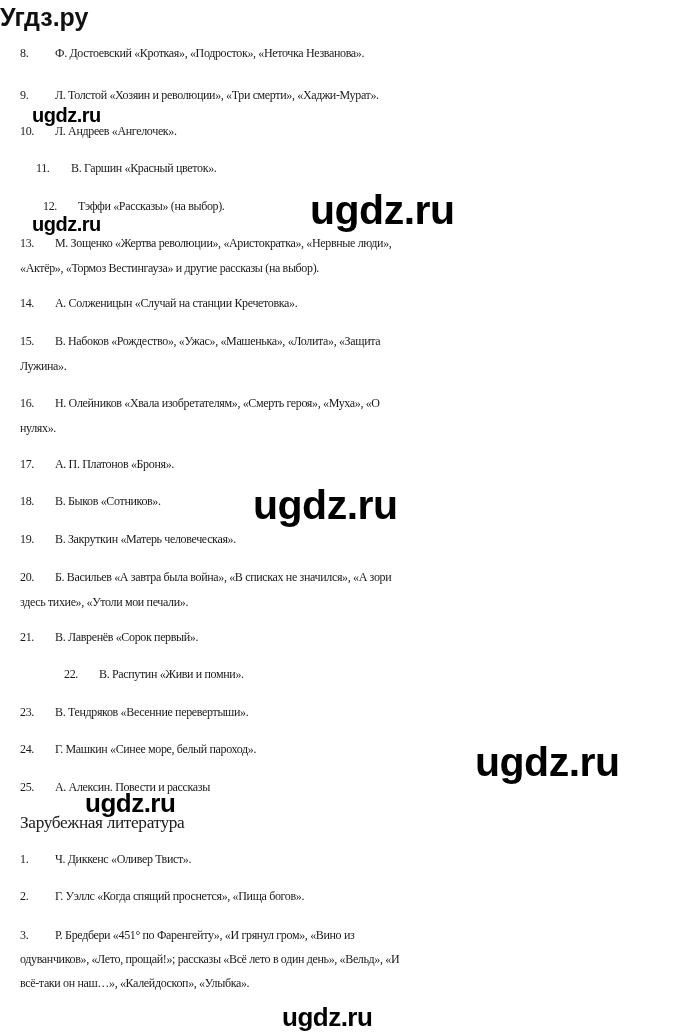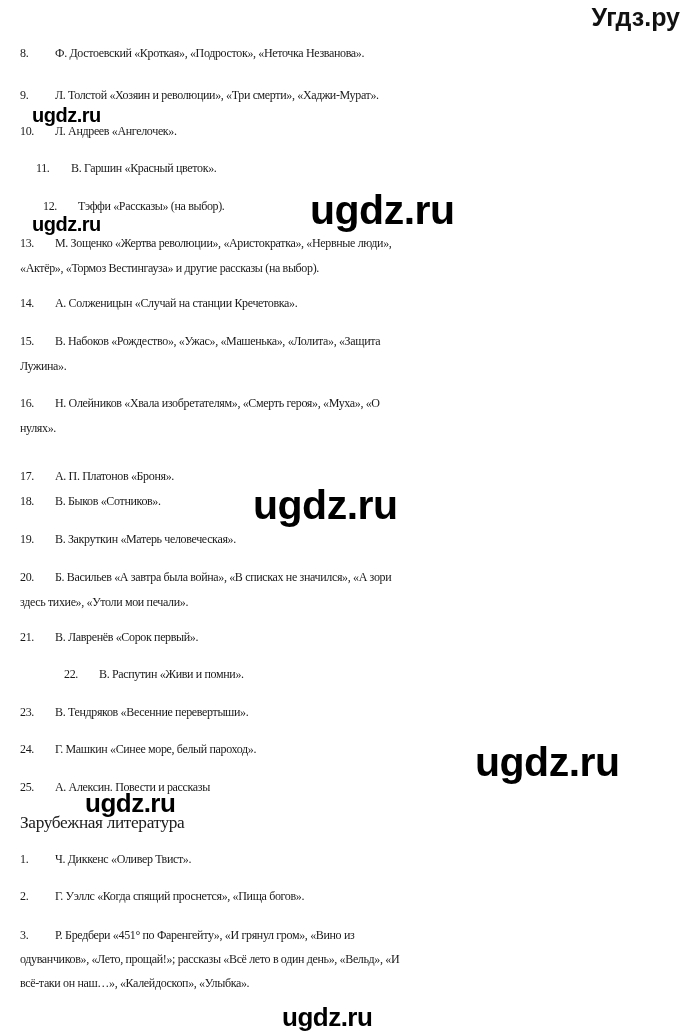--- a/index.html
+++ b/index.html
@@ -1,21 +1,21 @@
 <!DOCTYPE html>
 <html><head>
 <meta charset="utf-8">
 <style>
   html, body { margin: 0; padding: 0; background: #ffffff; }
   body {
     width: 680px; height: 1035px; position: relative; overflow: hidden;
     font-family: "Liberation Serif", serif; color: #1a1a1a;
   }
   .header-title {
-    position: absolute; top: 0; left: 0; width: 680px; text-align: right;
+    position: absolute; top: 0; left: 0; width: 680px; text-align: left;
     font-family: "Liberation Sans", sans-serif; font-weight: bold;
     font-size: 25px; line-height: 34px; color: #111;
   }
   .line {
     position: absolute; left: 20px; font-size: 12px; line-height: 22px;
     white-space: nowrap; letter-spacing: -0.35px;
   }
   .num { display: inline-block; width: 35px; }
   .wm {
     position: absolute; font-family: "Liberation Sans", sans-serif;
@@ -39,21 +39,21 @@
 <div class="line" style="top:120px;"><span class="num">10.</span><span>Л. Андреев «Ангелочек».</span></div>
 <div class="line" style="top:157px;margin-left:16px;"><span class="num">11.</span><span>В. Гаршин «Красный цветок».</span></div>
 <div class="line" style="top:195px;margin-left:23px;"><span class="num">12.</span><span>Тэффи «Рассказы» (на выбор).</span></div>
 <div class="line" style="top:232px;"><span class="num">13.</span><span>М. Зощенко «Жертва революции», «Аристократка», «Нервные люди»,</span></div>
 <div class="line" style="top:257px;text-align:right;"><span>«Актёр», «Тормоз Вестингауза» и другие рассказы (на выбор).</span></div>
 <div class="line" style="top:292px;"><span class="num">14.</span><span>А. Солженицын «Случай на станции Кречетовка».</span></div>
 <div class="line" style="top:330px;"><span class="num">15.</span><span>В. Набоков «Рождество», «Ужас», «Машенька», «Лолита», «Защита</span></div>
 <div class="line" style="top:355px;"><span>Лужина».</span></div>
 <div class="line" style="top:392px;"><span class="num">16.</span><span>Н. Олейников «Хвала изобретателям», «Смерть героя», «Муха», «О</span></div>
 <div class="line" style="top:417px;"><span>нулях».</span></div>
-<div class="line" style="top:453px;margin-top:12px;"><span class="num">17.</span><span>А. П. Платонов «Броня».</span></div>
+<div class="line" style="top:453px;"><span class="num">17.</span><span>А. П. Платонов «Броня».</span></div>
 <div class="line" style="top:490px;"><span class="num">18.</span><span>В. Быков «Сотников».</span></div>
 <div class="line" style="top:528px;"><span class="num">19.</span><span>В. Закруткин «Матерь человеческая».</span></div>
 <div class="line" style="top:566px;"><span class="num">20.</span><span>Б. Васильев «А завтра была война», «В списках не значился», «А зори</span></div>
 <div class="line" style="top:591px;"><span>здесь тихие», «Утоли мои печали».</span></div>
 <div class="line" style="top:626px;"><span class="num">21.</span><span>В. Лавренёв «Сорок первый».</span></div>
 <div class="line" style="top:663px;margin-left:44px;"><span class="num">22.</span><span>В. Распутин «Живи и помни».</span></div>
 <div class="line" style="top:701px;"><span class="num">23.</span><span>В. Тендряков «Весенние перевертыши».</span></div>
 <div class="line" style="top:738px;"><span class="num">24.</span><span>Г. Машкин «Синее море, белый пароход».</span></div>
 <div class="line" style="top:776px;"><span class="num">25.</span><span>А. Алексин. Повести и рассказы</span></div>
 

